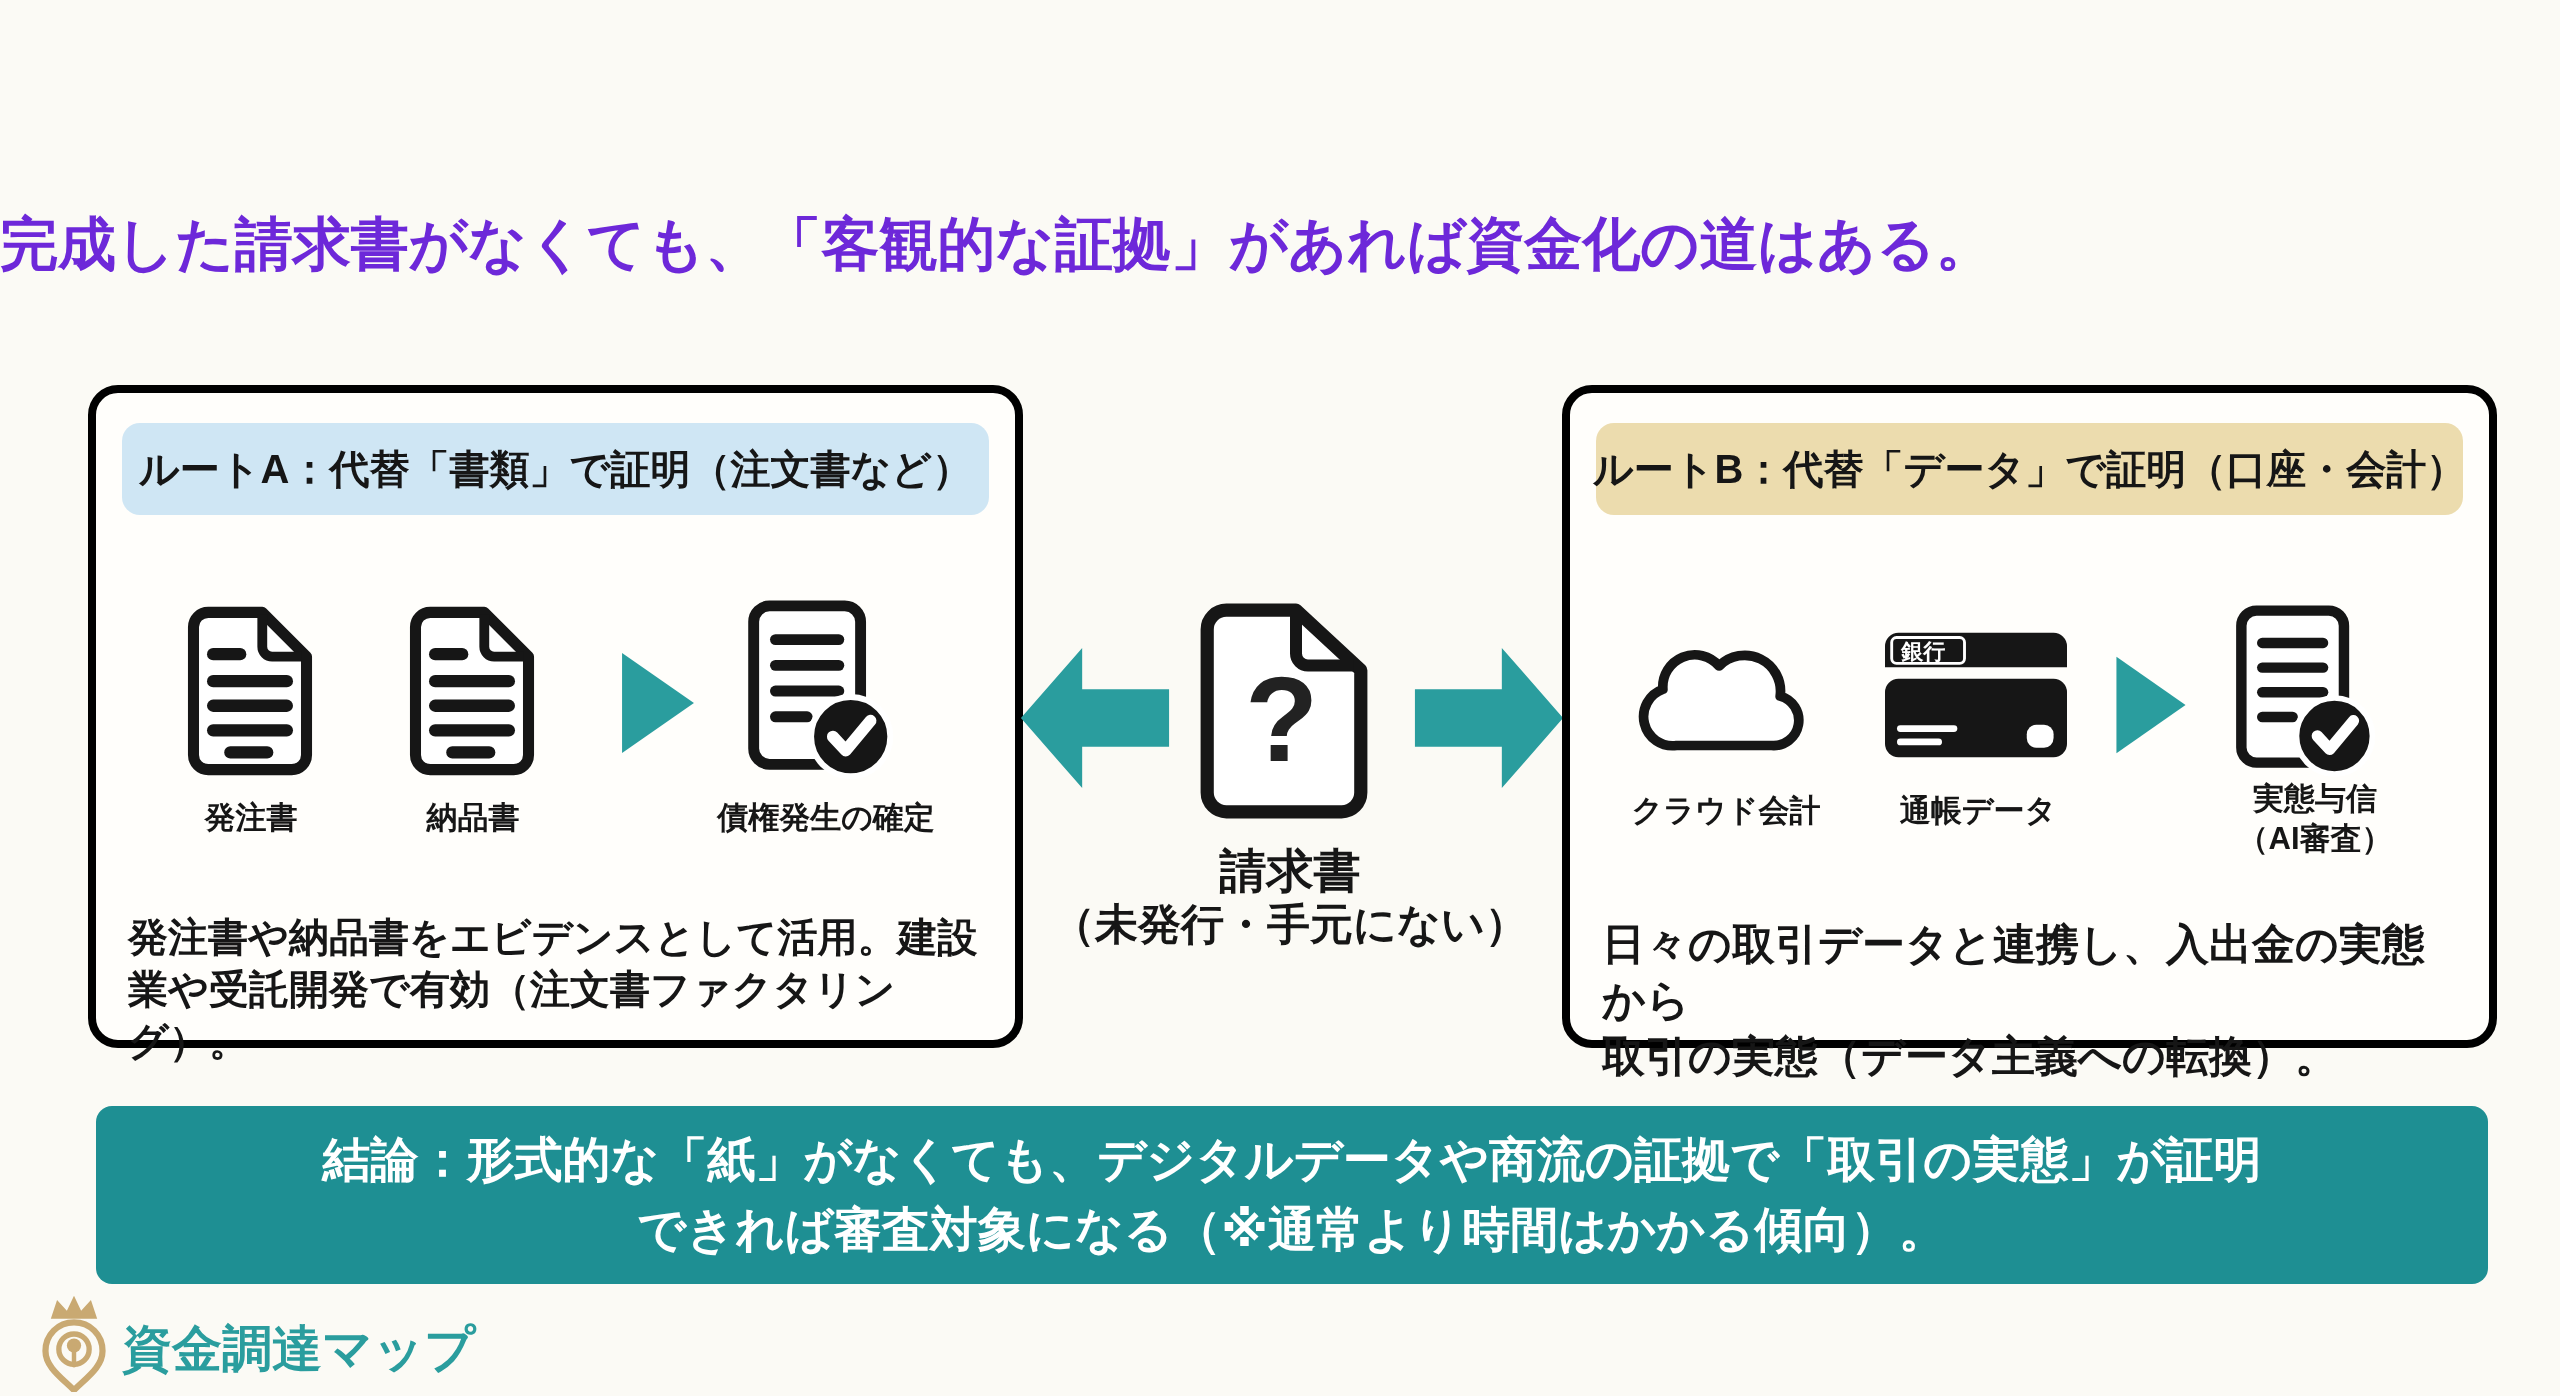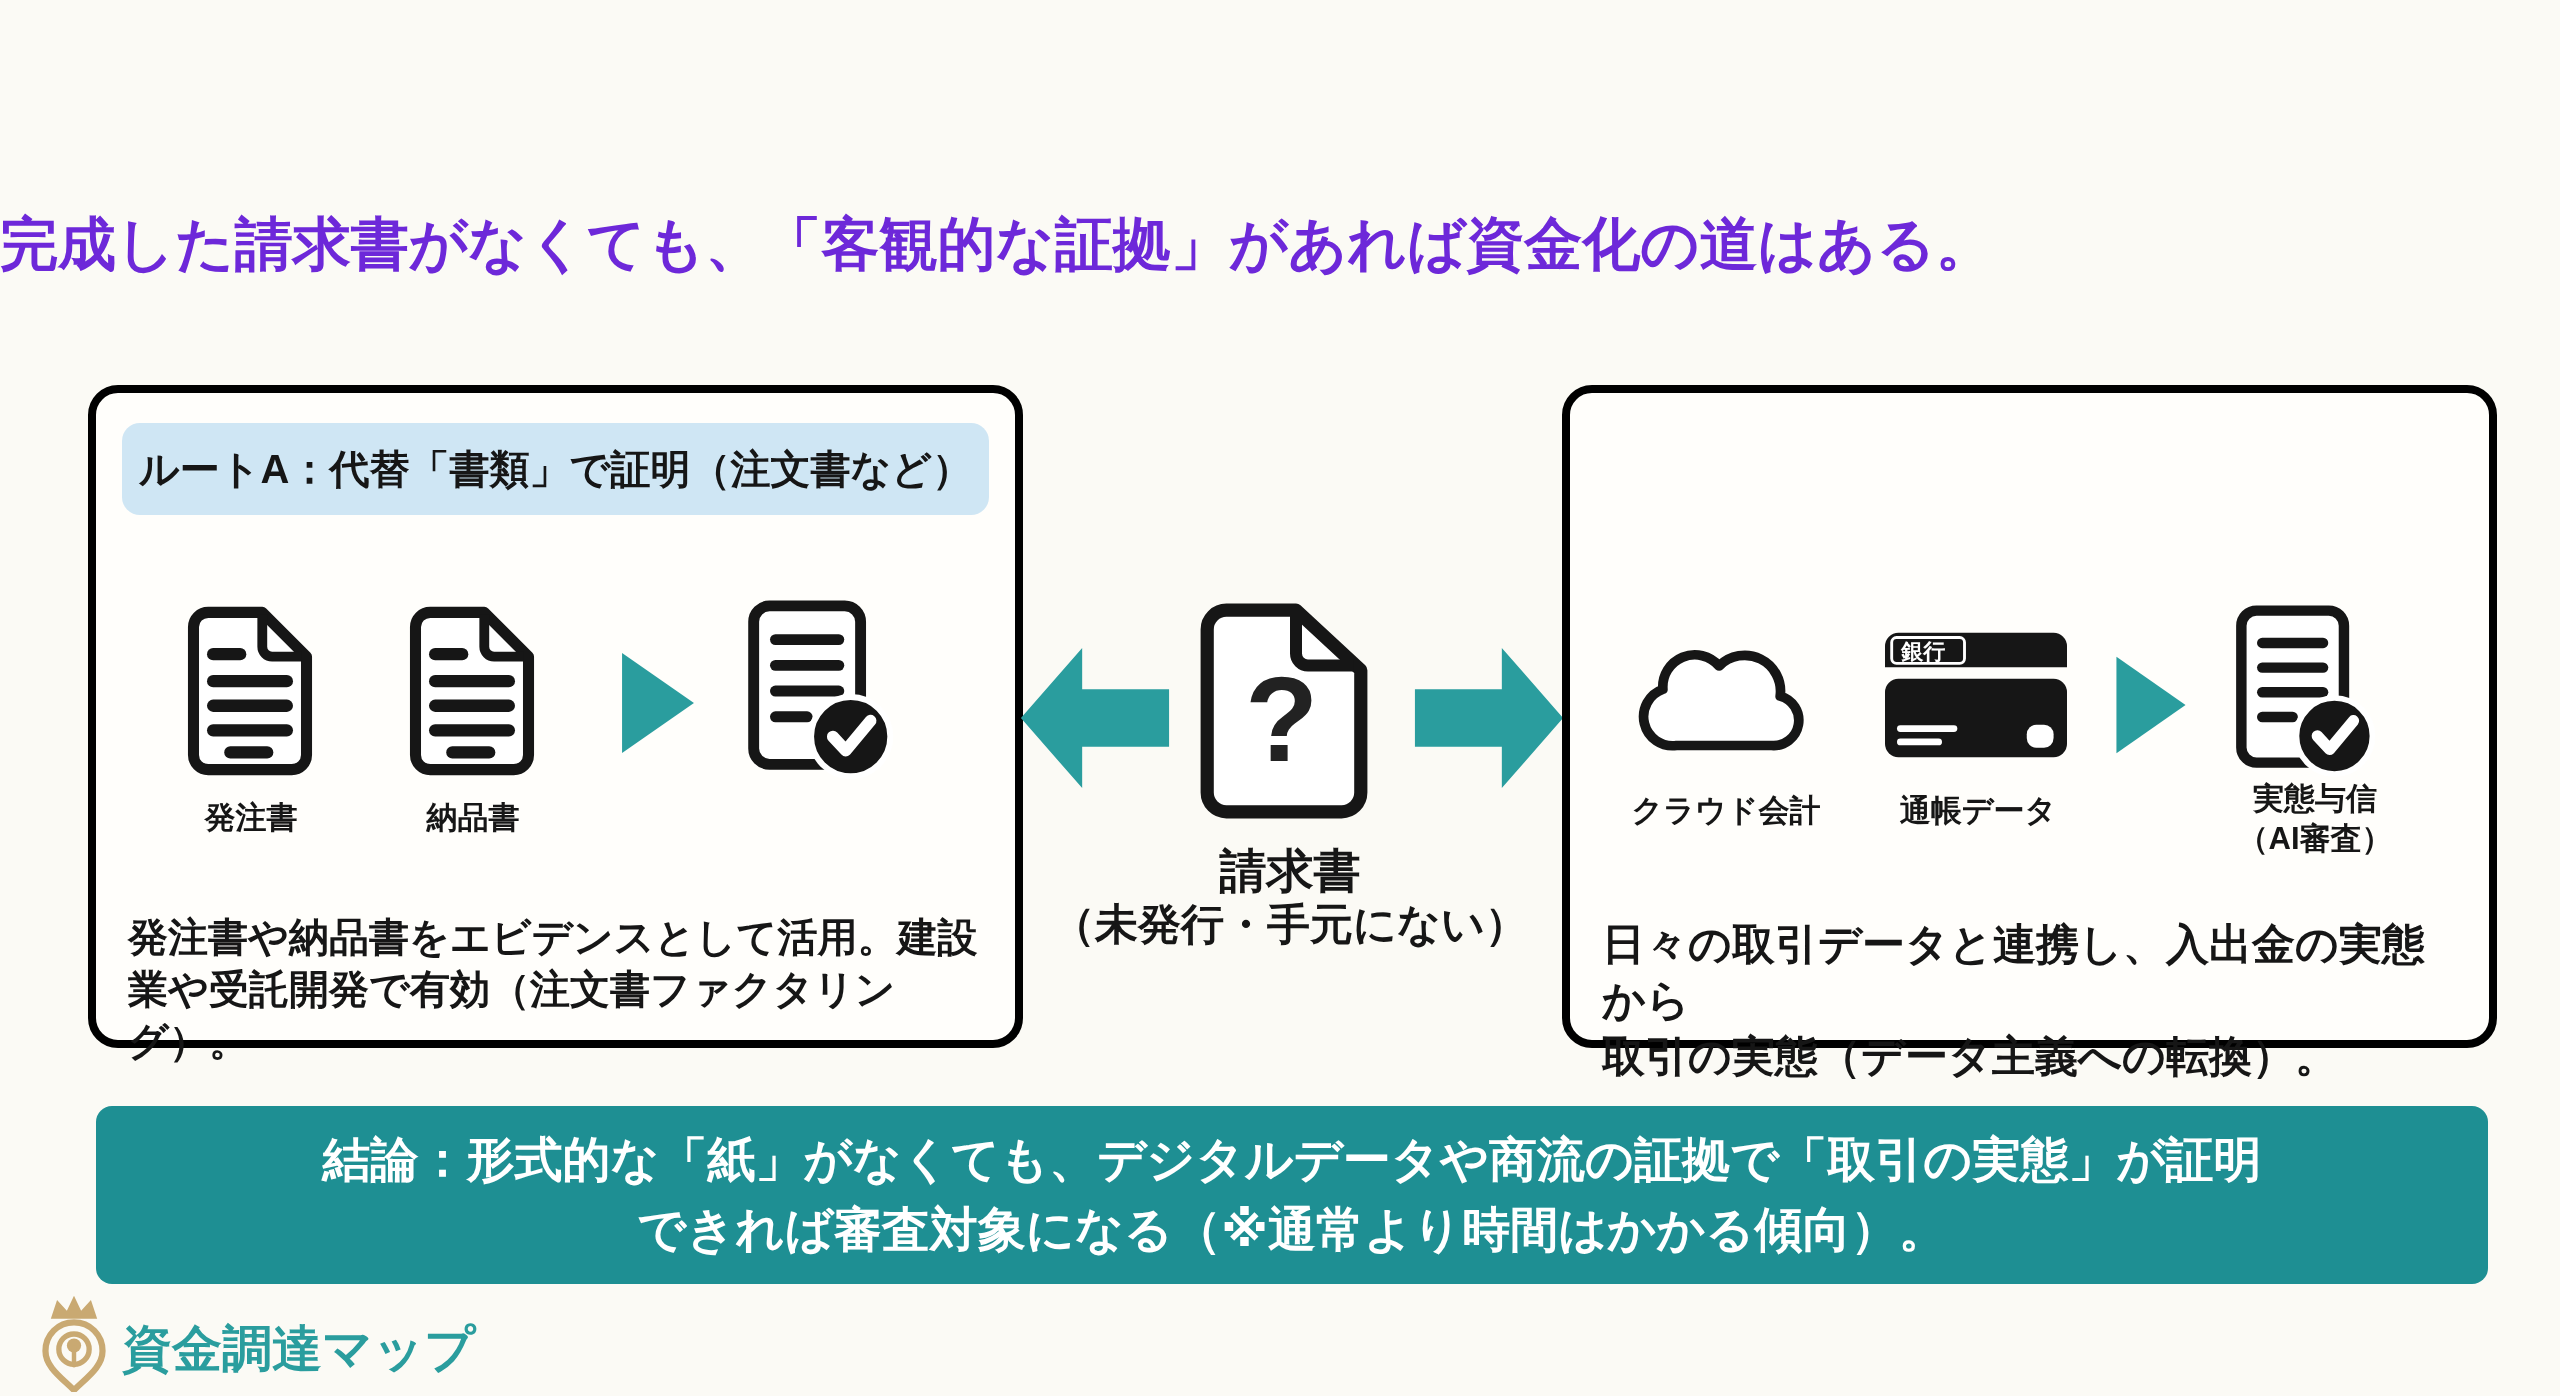--- a/index.html
+++ b/index.html
@@ -113,20 +113,21 @@
         <line x1="30" y1="68" x2="94" y2="68"></line>
         <line x1="30" y1="94" x2="94" y2="94"></line>
         <line x1="30" y1="120" x2="62" y2="120"></line>
       </g>
       <circle cx="106" cy="140" r="40" fill="#161616" stroke="#fff" stroke-width="6"></circle>
       <path d="M88 140 L101 154 L126 124" fill="none" stroke="#fff" stroke-width="12" stroke-linecap="round" stroke-linejoin="round"></path>
     </svg>
 
     <div class="ic-label" style="left:155px;top:405px">発注書</div>
     <div class="ic-label" style="left:377px;top:405px">納品書</div>
+    <div class="ic-label" style="left:730px;top:405px">債権発生の確定</div>
 
     <div class="body-text" style="top:518px">
       <div>発注書や納品書をエビデンスとして活用。建設</div>
       <div>業や受託開発で有効（注文書ファクタリング）。</div>
     </div>
   </div>
 
   <svg class="abs" style="left:1020px;top:638px" width="150" height="160" viewBox="0 0 150 162">
     <polygon points="150,52 62,52 62,10 0,81 62,152 62,110 150,110" fill="#2a9d9e"></polygon>
   </svg>
@@ -138,20 +139,21 @@
   </svg>
 
   <svg class="abs" style="left:1414px;top:638px" width="150" height="160" viewBox="0 0 150 162">
     <polygon points="0,52 88,52 88,10 150,81 88,152 88,110 0,110" fill="#2a9d9e"></polygon>
   </svg>
 
   <div class="abs center-label-1">請求書</div>
   <div class="abs center-label-2">（未発行・手元にない）</div>
 
   <div class="abs route-box b">
+    <div class="pill b">ルートB：代替「データ」で証明（口座・会計）</div>
 
     <svg class="abs" style="left:55px;top:242px" width="196" height="126" viewBox="0 0 200 130">
       <path d="M52 114 H150 A26 26 0 0 0 159 63 A37 37 0 0 0 96 32 A33 33 0 0 0 38 56 A30 30 0 0 0 52 114 Z" fill="#fff" stroke="#161616" stroke-width="10" stroke-linejoin="round"></path>
     </svg>
 
     <svg class="abs" style="left:315px;top:238px" width="182" height="128" viewBox="0 0 190 130">
       <path d="M14 0 H176 A14 14 0 0 1 190 14 V36 H0 V14 A14 14 0 0 1 14 0 Z" fill="#161616"></path>
       <rect x="7" y="5" width="76" height="27" rx="5" fill="none" stroke="#ffffff" stroke-width="3"></rect>
       <text x="17" y="27" font-size="23" font-weight="bold" fill="#ffffff">銀行</text>
       <rect x="0" y="48" width="190" height="82" rx="14" fill="#161616"></rect>

